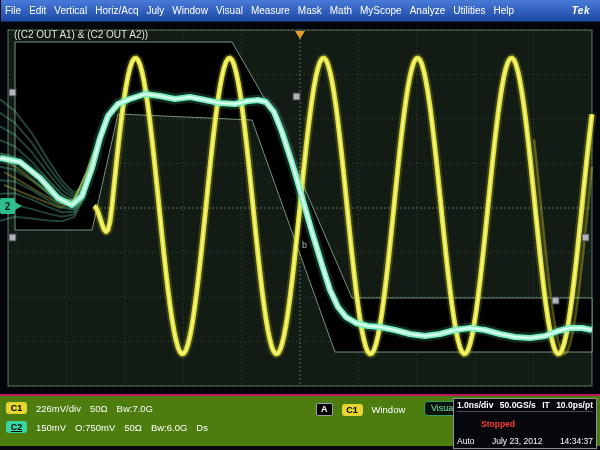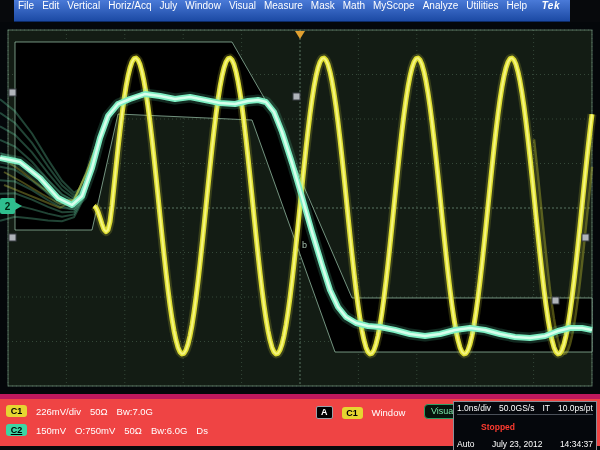--- a/index.html
+++ b/index.html
@@ -3,57 +3,57 @@
 <meta charset="utf-8">
 <style>
   html,body{margin:0;padding:0;}
   body{
     width:600px;height:450px;position:relative;overflow:hidden;
     background:#07090c;font-family:"Liberation Sans",sans-serif;
     -webkit-font-smoothing:antialiased;
   }
   
   .menubar{
-    position:absolute;top:0;left:14px;width:556px;height:22px;
+    position:absolute;top:0;left:1px;width:599px;height:22px;
     background:linear-gradient(#4a7ad8,#1c4aa4);
-    display:flex;align-items:flex-start;color:#fff;font-size:10px;
+    display:flex;align-items:center;color:#fff;font-size:10px;
     box-sizing:border-box;border-bottom:1px solid #0c2a66;
   }
   .menu-item{padding:0 4px;white-space:nowrap;cursor:default;}
   .tek-logo{margin-left:auto;font-style:italic;font-weight:bold;font-size:10px;
     padding-right:10px;letter-spacing:.5px;}
   
   .display{position:absolute;top:22px;left:0;width:600px;height:372px;background:#04070a;}
   .display svg{position:absolute;top:0;left:0;}
   .annotation{position:absolute;top:7px;left:14px;color:#e2ece2;font-size:10px;
     text-shadow:0 0 2px #000;z-index:3;}
   
   .bottombar{
     position:absolute;top:394px;left:0;width:600px;height:52px;
-    background:#ef4444;border-top:5px solid #be185d;box-sizing:border-box;
+    background:#4d7c0f;border-top:2px solid #be185d;box-sizing:border-box;
     color:#fff;font-size:9.5px;
   }
   .row{position:absolute;display:flex;align-items:center;gap:9px;white-space:nowrap;}
   .badge{display:inline-block;min-width:17px;text-align:center;border-radius:3px;
     font-weight:bold;font-size:9px;color:#000;padding:1px 2px;line-height:10px;}
   .badge.c1{background:#e6d531;}
   .badge.c2{background:#3bd6a4;text-decoration:underline;}
   .chip-a{border:1px solid #9aa0a8;border-radius:2px;padding:0 4px;font-size:9px;
     font-weight:bold;color:#fff;background:#000;line-height:11px;}
   .visual-btn{
     position:absolute;left:424px;top:5px;border:1px solid #2f9e63;border-radius:4px;
     color:#7ce8ab;background:#06140c;font-size:9px;padding:1px 6px;line-height:11px;cursor:pointer;
   }
   .hbox{
     position:absolute;left:453px;top:2px;width:144px;height:51px;box-sizing:border-box;
     border:1px solid #8a8f98;background:#05070c;padding:1px 3px 2px 3px;font-size:8.5px;
     display:flex;flex-direction:column;justify-content:space-between;
   }
   .hbox .r{display:flex;justify-content:space-between;align-items:center;}
-  .hbox .r1{border-bottom:1px solid #4a4f58;padding-bottom:1px;}
+  .hbox .r1{border-bottom:1px solid #4a4f58;padding-bottom:1px;font-weight:bold;}
   .stopped{color:#ff3b30;font-weight:bold;padding-left:24px;}
 </style>
 </head>
 <body>
 
 <div class="menubar" id="menubar">
   <div class="menu-item">File</div>
     <div class="menu-item">Edit</div>
     <div class="menu-item">Vertical</div>
     <div class="menu-item">Horiz/Acq</div>
@@ -119,20 +119,21 @@
       <rect x="9" y="212" width="7" height="7" fill="#b0b4ba" stroke="#3a3e44" stroke-width="1"></rect>
       <rect x="293" y="71" width="7" height="7" fill="#b0b4ba" stroke="#3a3e44" stroke-width="1"></rect>
       <rect x="582" y="212" width="7" height="7" fill="#b0b4ba" stroke="#3a3e44" stroke-width="1"></rect>
       <rect x="552" y="275" width="7" height="7" fill="#b0b4ba" stroke="#3a3e44" stroke-width="1"></rect>
       <polygon points="295,9 305,9 300,17" fill="#e0a030"></polygon>
       <rect x="0" y="176" width="15" height="16" rx="2" fill="#2fbf8f"></rect>
       <polygon points="15,180 22,184 15,188" fill="#2fbf8f"></polygon>
       <text x="7.5" y="188" text-anchor="middle" font-size="10" font-weight="bold" fill="#00250f" font-family="Liberation Sans, sans-serif">2</text>
       <text x="302" y="226" font-size="9" fill="rgba(200,235,210,0.8)" font-family="Liberation Sans, sans-serif">b</text>
     </svg>
+  <div class="annotation">((C2 OUT A1) &amp; (C2 OUT A2))</div>
 </div>
 
 <div class="bottombar">
 
   <div class="row" style="left:6px;top:6px;">
     <span class="badge c1">C1</span>
     <span>226mV/div</span>
     <span>50Ω</span>
     <span>Bw:7.0G</span>
   </div>

